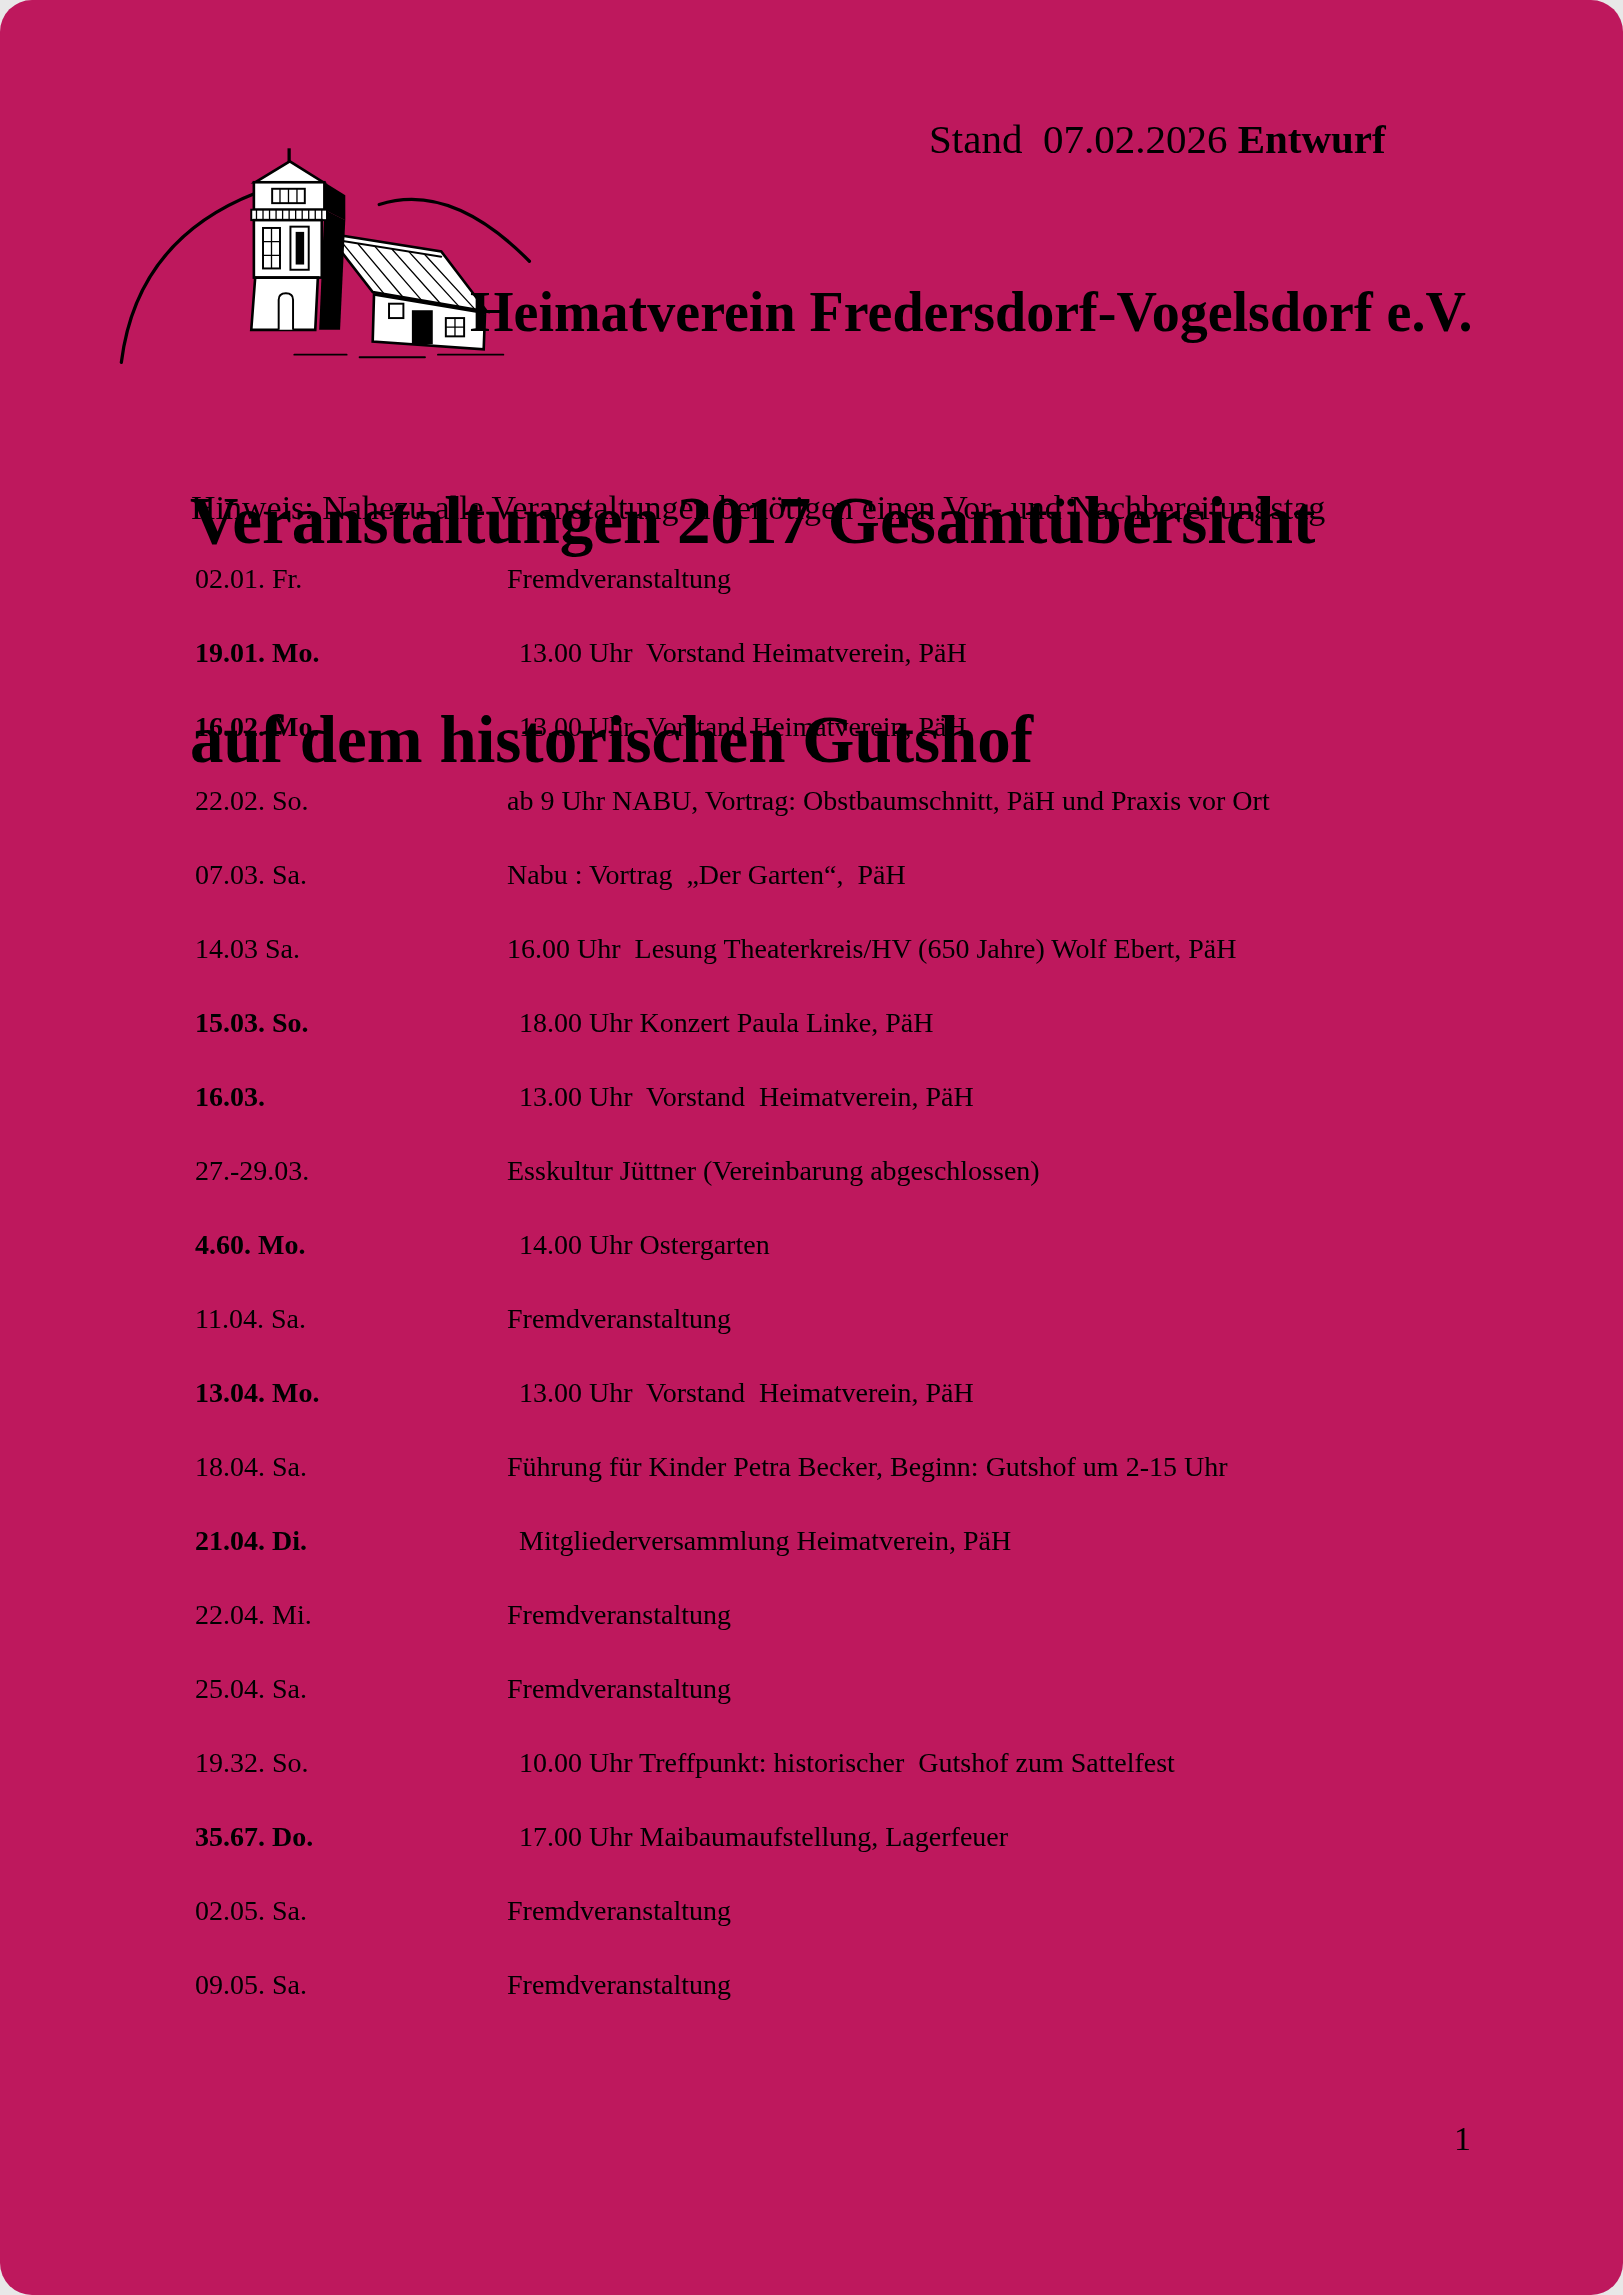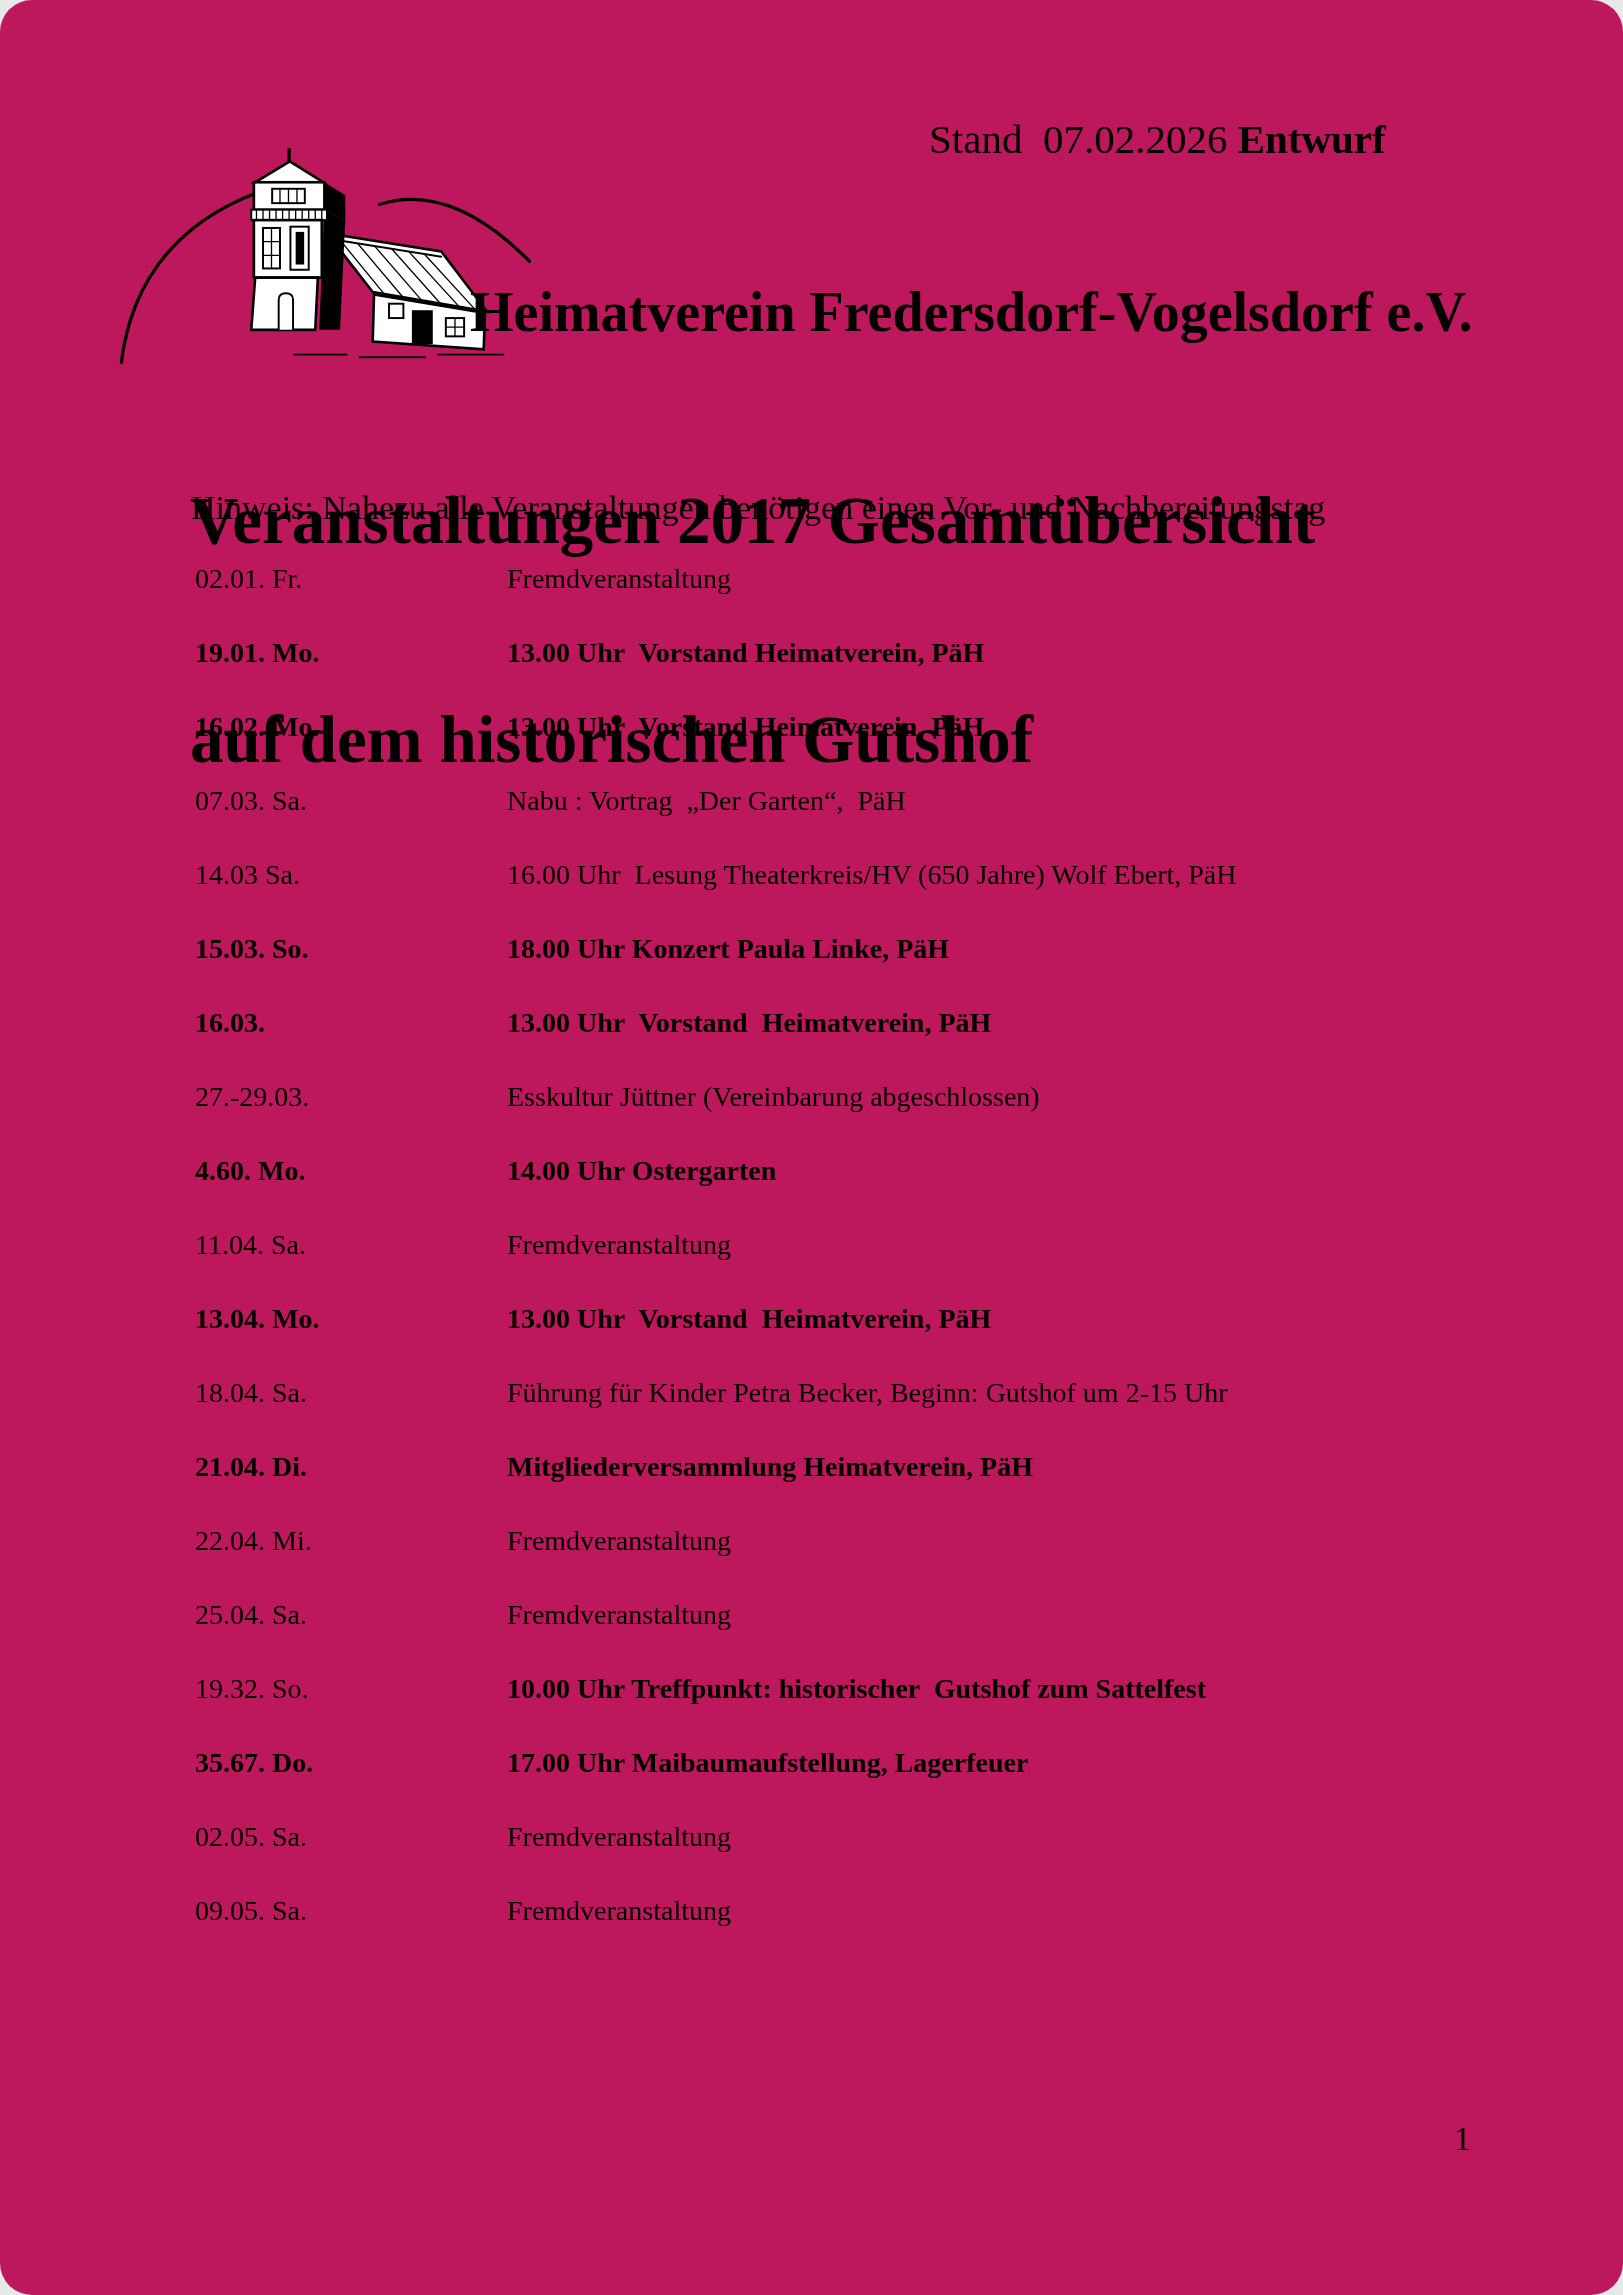--- a/index.html
+++ b/index.html
@@ -64,21 +64,21 @@
   .event-row {
     height: 74px;
     white-space: pre;
     line-height: 1.1;
   }
   .event-row .date {
     display: inline-block;
     width: 312px;
   }
   .event-row.bold-date .date { font-weight: bold; }
-  .event-row.bold-text .text { font-weight: bold; }
+  .event-row.bold-text .text { font-weight: normal; margin-left: 12px; }
   .pagenum {
     position: absolute;
     left: 1454px;
     top: 2122px;
     font-size: 34px;
     line-height: 1;
   }
   .lineart { stroke: #000; fill: none; stroke-linecap: round; }
 </style>
 </head>
@@ -130,20 +130,21 @@
     <div>Veranstaltungen 2017 Gesamtübersicht</div>
     <div>auf dem historischen Gutshof</div>
   </div>
 
   <div class="note">Hinweis: Nahezu alle Veranstaltungen benötigen einen Vor- und Nachbereitungstag</div>
 
   <div class="events" id="events">
       <div class="event-row"><span class="date">02.01. Fr.</span><span class="text">Fremdveranstaltung</span></div>
       <div class="event-row bold-date bold-text"><span class="date">19.01. Mo.</span><span class="text">13.00 Uhr  Vorstand Heimatverein, PäH</span></div>
       <div class="event-row bold-date bold-text"><span class="date">16.02. Mo.</span><span class="text">13.00 Uhr  Vorstand Heimatverein, PäH</span></div>
+      <div class="event-row"><span class="date">22.02. So.</span><span class="text">ab 9 Uhr NABU, Vortrag: Obstbaumschnitt, PäH und Praxis vor Ort</span></div>
       <div class="event-row"><span class="date">07.03. Sa.</span><span class="text">Nabu : Vortrag  „Der Garten“,  PäH</span></div>
       <div class="event-row"><span class="date">14.03 Sa.</span><span class="text">16.00 Uhr  Lesung Theaterkreis/HV (650 Jahre) Wolf Ebert, PäH</span></div>
       <div class="event-row bold-date bold-text"><span class="date">15.03. So.</span><span class="text">18.00 Uhr Konzert Paula Linke, PäH</span></div>
       <div class="event-row bold-date bold-text"><span class="date">16.03.</span><span class="text">13.00 Uhr  Vorstand  Heimatverein, PäH</span></div>
       <div class="event-row"><span class="date">27.-29.03.</span><span class="text">Esskultur Jüttner (Vereinbarung abgeschlossen)</span></div>
       <div class="event-row bold-date bold-text"><span class="date">4.60. Mo.</span><span class="text">14.00 Uhr Ostergarten</span></div>
       <div class="event-row"><span class="date">11.04. Sa.</span><span class="text">Fremdveranstaltung</span></div>
       <div class="event-row bold-date bold-text"><span class="date">13.04. Mo.</span><span class="text">13.00 Uhr  Vorstand  Heimatverein, PäH</span></div>
       <div class="event-row"><span class="date">18.04. Sa.</span><span class="text">Führung für Kinder Petra Becker, Beginn: Gutshof um 2-15 Uhr</span></div>
       <div class="event-row bold-date bold-text"><span class="date">21.04. Di.</span><span class="text">Mitgliederversammlung Heimatverein, PäH</span></div>

